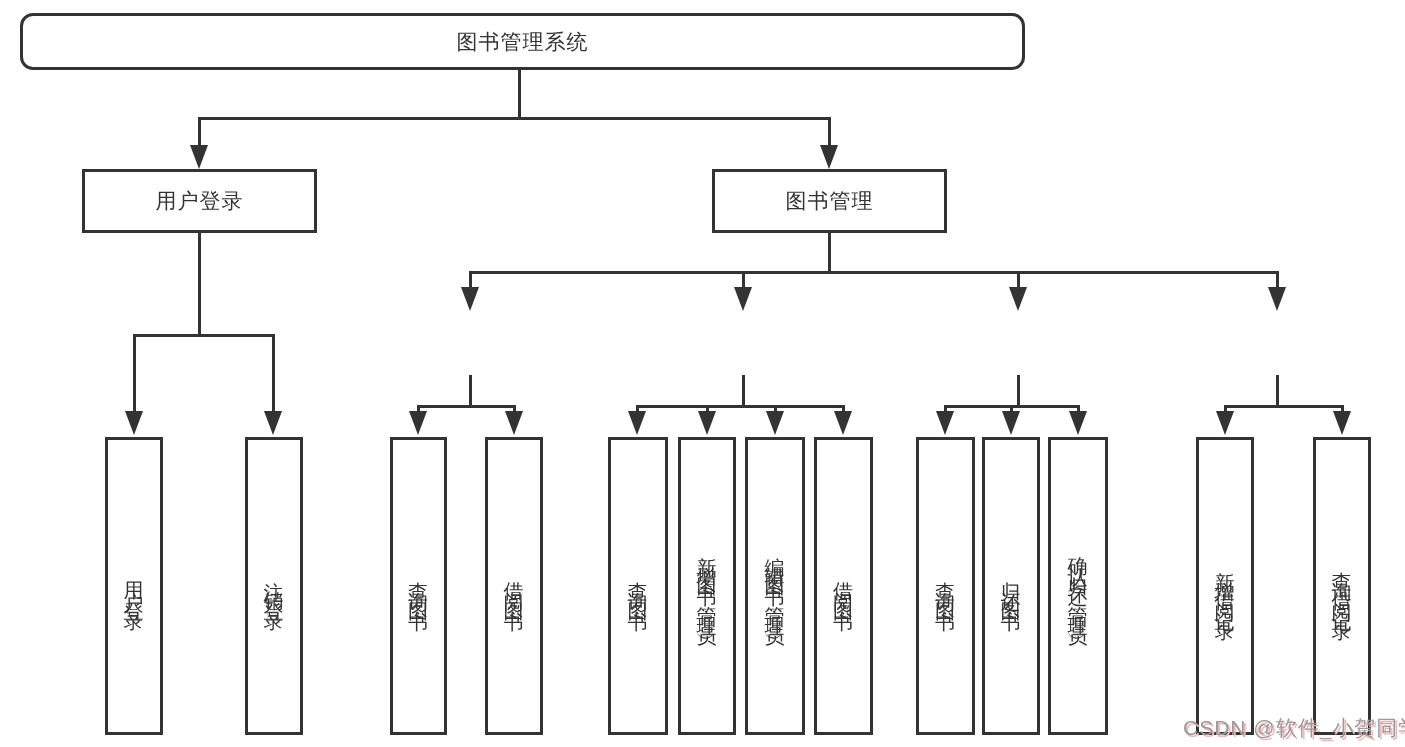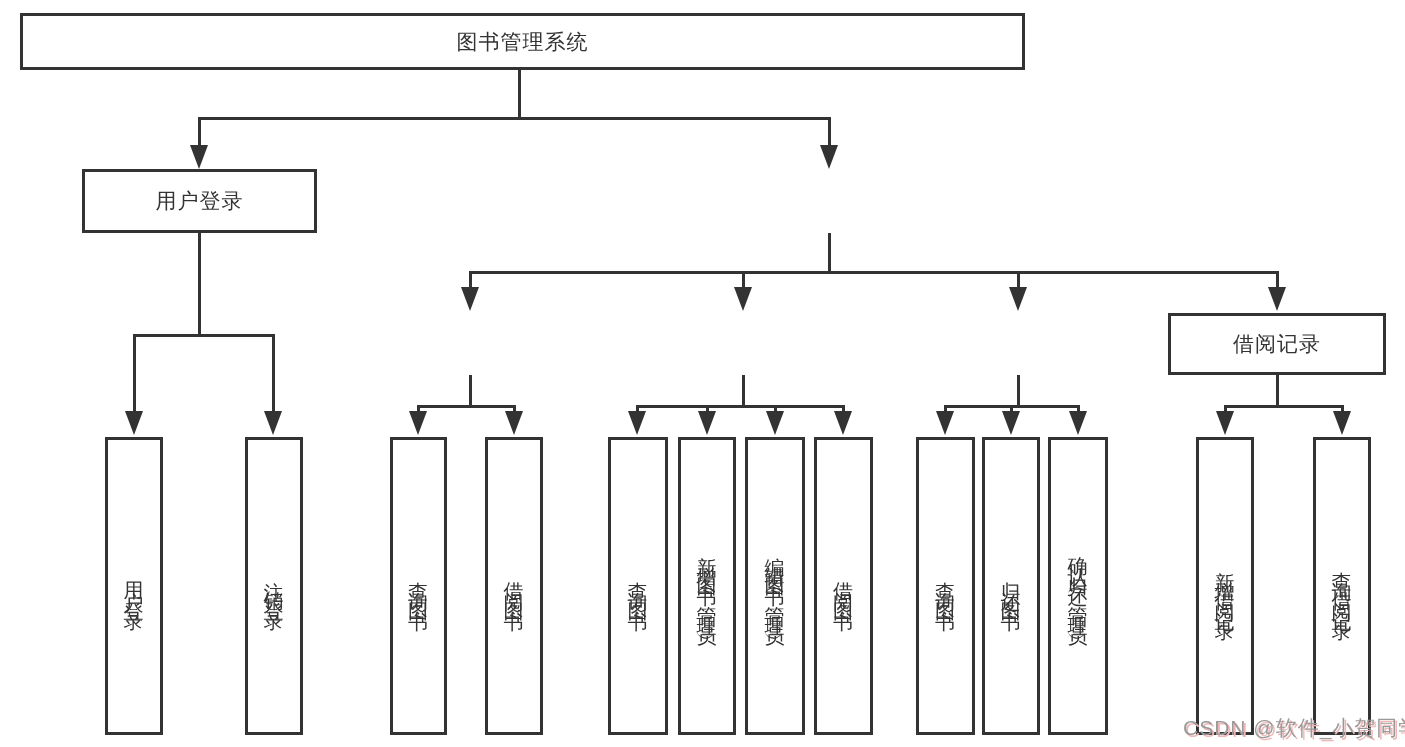--- a/index.html
+++ b/index.html
@@ -25,50 +25,50 @@
   .wm{
     position:absolute;left:1183px;top:714px;font-size:21px;white-space:nowrap;
     color:#9a9a9a;text-shadow:2px 2px 0 #f0b6b6;letter-spacing:1px;
   }
 </style>
 </head>
 <body>
 
 <div id="stage">
 
-  <div class="box" style="left:20px;top:13px;width:1005px;height:57px;">图书管理系统</div>
+  <div class="box" style="left:20px;top:13px;width:1005px;height:57px;border-radius:13px;">图书管理系统</div>
 
   <div class="ln" style="left:518px;top:70px;width:3px;height:49px;"></div>
   <div class="ln" style="left:198px;top:117px;width:633px;height:3px;"></div>
   <div class="ln" style="left:198px;top:119px;width:3px;height:28px;"></div>
   <div class="arr" style="left:190px;top:145px;"></div>
   <div class="ln" style="left:828px;top:119px;width:3px;height:28px;"></div>
   <div class="arr" style="left:820px;top:145px;"></div>
 
   <div class="box" style="left:82px;top:169px;width:235px;height:64px;">用户登录</div>
+  <div class="box" style="left:712px;top:169px;width:235px;height:64px;">图书管理</div>
 
   <div class="ln" style="left:198px;top:233px;width:3px;height:103px;"></div>
   <div class="ln" style="left:133px;top:334px;width:142px;height:3px;"></div>
   <div class="ln" style="left:133px;top:336px;width:3px;height:76px;"></div>
   <div class="arr" style="left:125px;top:411px;"></div>
   <div class="ln" style="left:272px;top:336px;width:3px;height:76px;"></div>
   <div class="arr" style="left:264px;top:411px;"></div>
 
   <div class="ln" style="left:828px;top:233px;width:3px;height:40px;"></div>
   <div class="ln" style="left:469px;top:271px;width:810px;height:3px;"></div>
   <div class="ln" style="left:469px;top:273px;width:3px;height:16px;"></div>
   <div class="arr" style="left:461px;top:287px;"></div>
   <div class="ln" style="left:742px;top:273px;width:3px;height:16px;"></div>
   <div class="arr" style="left:734px;top:287px;"></div>
   <div class="ln" style="left:1017px;top:273px;width:3px;height:16px;"></div>
   <div class="arr" style="left:1009px;top:287px;"></div>
   <div class="ln" style="left:1276px;top:273px;width:3px;height:16px;"></div>
   <div class="arr" style="left:1268px;top:287px;"></div>
 
-  <div class="box" style="left:1168px;top:313px;width:218px;height:62px;">借阅记录</div>
 
   <div class="ln" style="left:469px;top:375px;width:3px;height:32px;"></div>
   <div class="ln" style="left:417px;top:405px;width:99px;height:3px;"></div>
   <div class="ln" style="left:417px;top:407px;width:3px;height:6px;"></div>
   <div class="arr" style="left:409px;top:411px;"></div>
   <div class="ln" style="left:513px;top:407px;width:3px;height:6px;"></div>
   <div class="arr" style="left:505px;top:411px;"></div>
 
   <div class="ln" style="left:742px;top:375px;width:3px;height:32px;"></div>
   <div class="ln" style="left:636px;top:405px;width:209px;height:3px;"></div>

